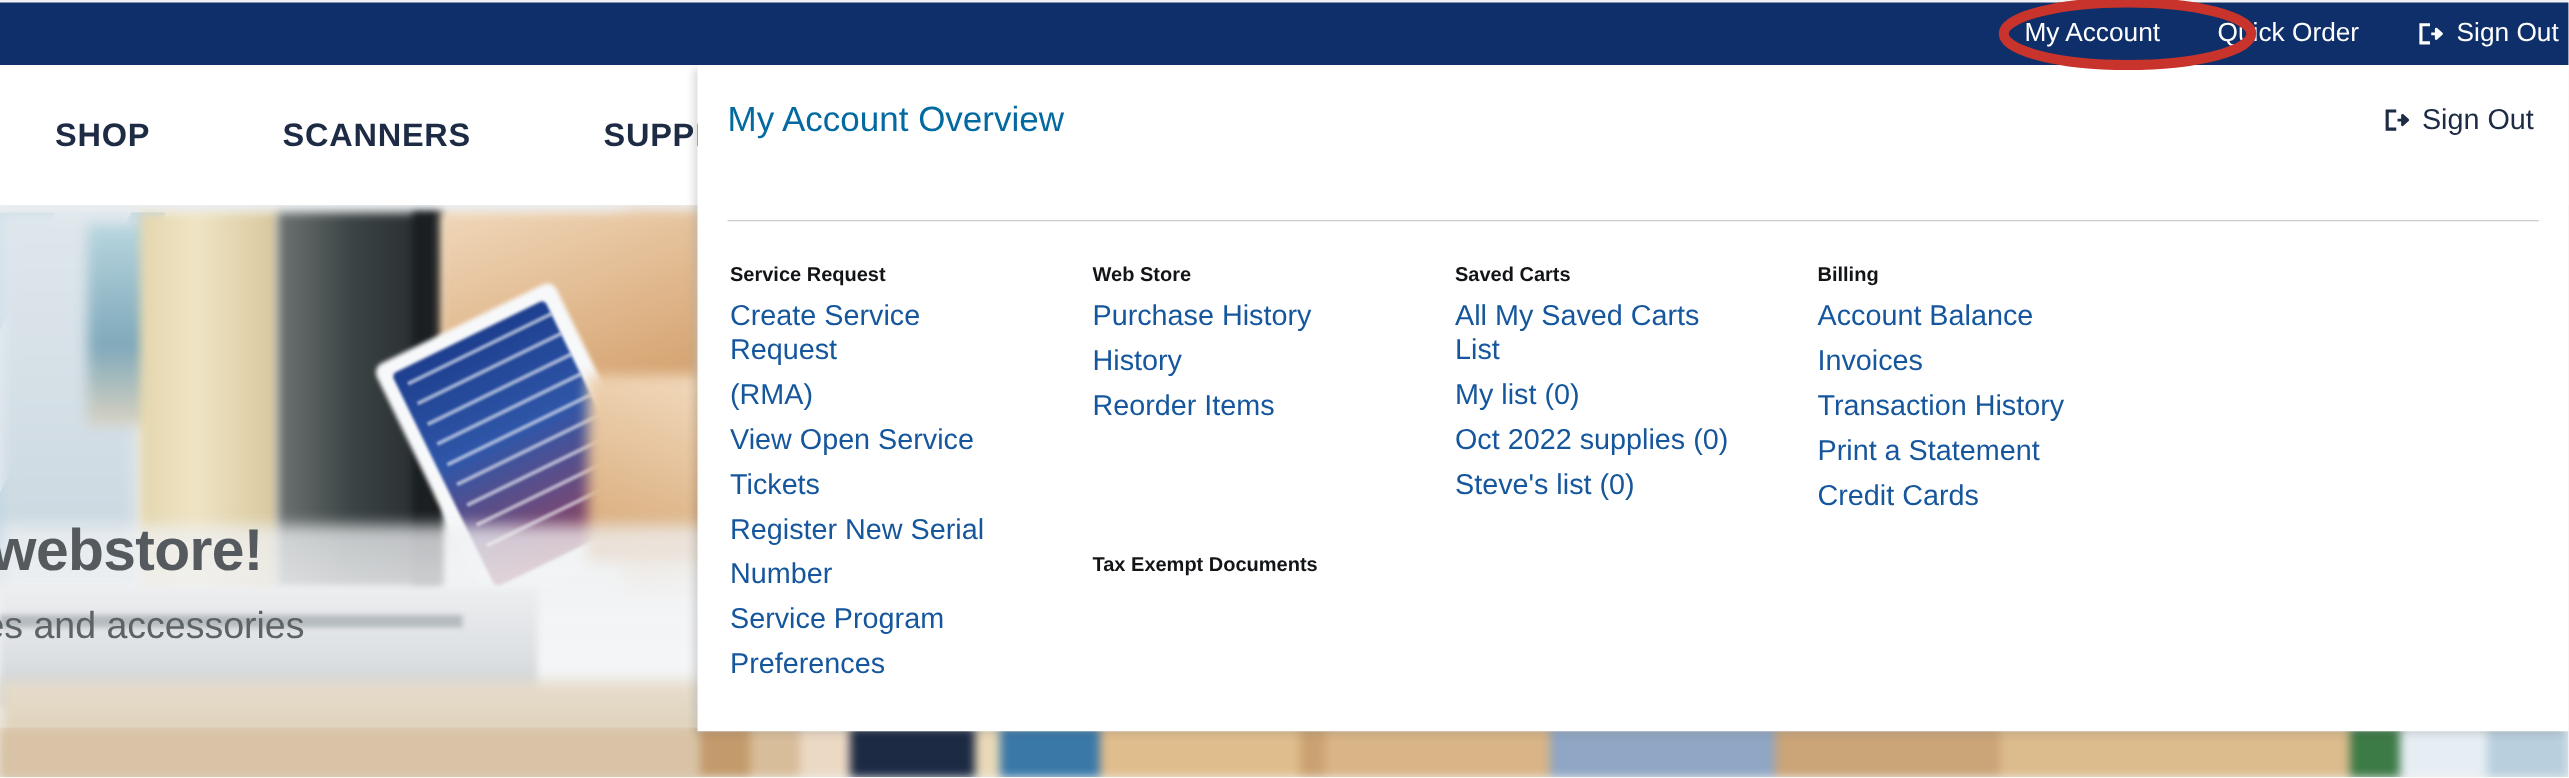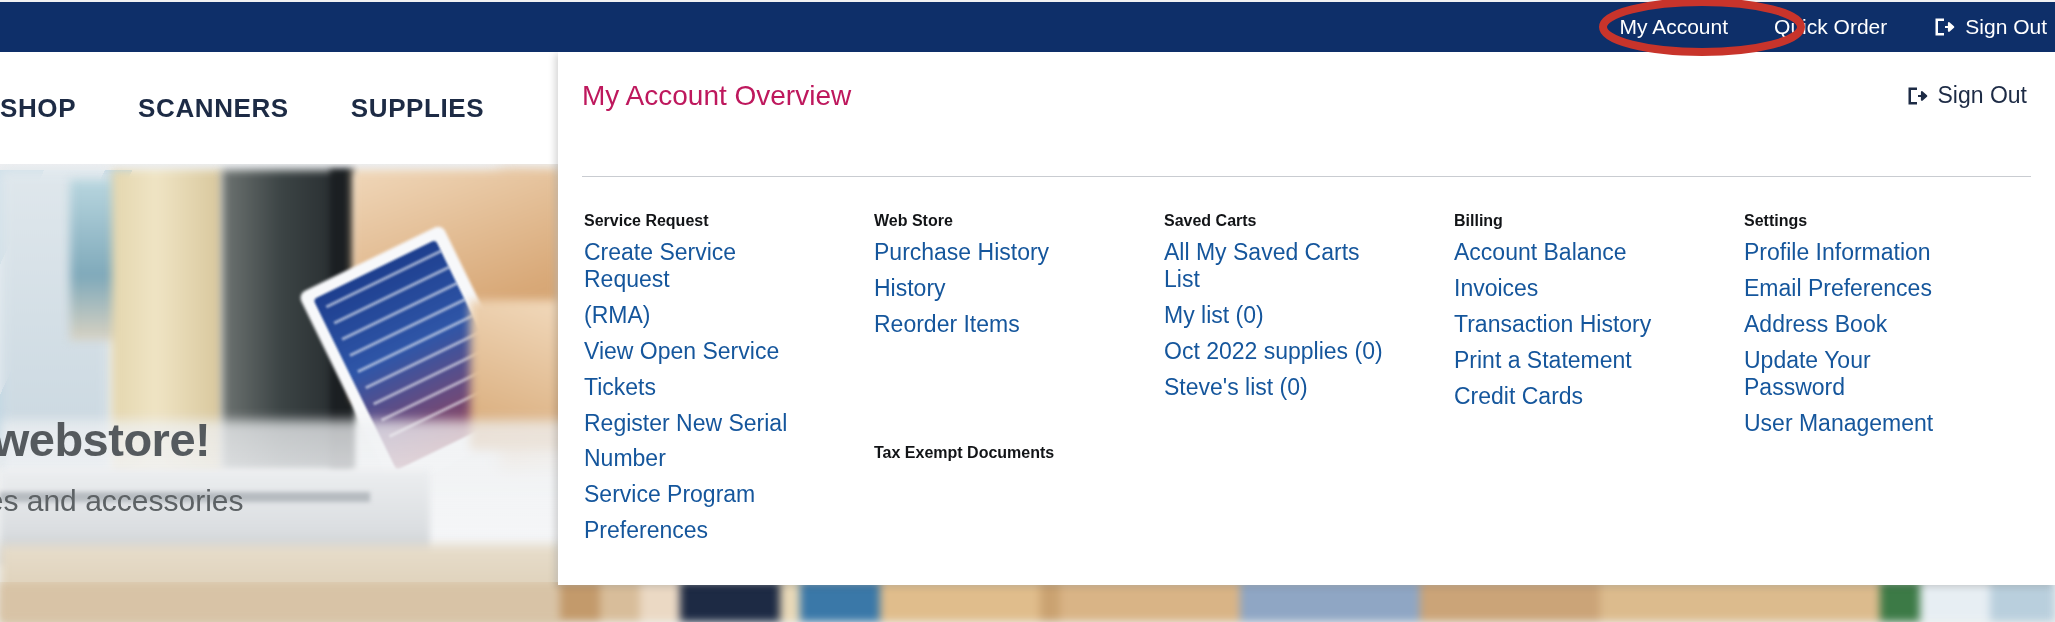--- a/index.html
+++ b/index.html
@@ -129,20 +129,21 @@
     display: flex; align-items: center;
     gap: 62px;
     padding-left: 30px;
   }
   .nav-item {
     font-size: 26px; font-weight: bold;
     letter-spacing: 0.6px;
     color: #1d2b45;
     cursor: pointer;
     white-space: nowrap;
+    padding-left: 44px;
   }
 
   
   .topbar {
     position: absolute;
     left: 0; top: 2px;
     width: 2055px; height: 50px;
     background: #0E2F69;
     display: flex; align-items: center;
   }
@@ -183,21 +184,21 @@
     box-shadow: -3px 2px 7px rgba(0,0,0,0.16);
   }
   .dd-header {
     position: absolute;
     left: 24px; top: 28px;
     right: 24px;
     height: 60px;
   }
   .dd-title {
     position: absolute; left: 0; top: 0;
-    font-size: 28px; color: #be185d;
+    font-size: 28px; color: #0369a1;
     font-weight: normal;
   }
   .dd-signout {
     position: absolute; right: 4px; top: 2px;
     font-size: 23px; color: #1d2b45;
     display: flex; align-items: center; gap: 10px;
     cursor: pointer;
   }
   .dd-divider {
     position: absolute;
@@ -331,28 +332,20 @@
 
       <div class="dd-col c4">
         <div class="dd-heading">Billing</div>
         <div class="dd-link">Account Balance</div>
         <div class="dd-link">Invoices</div>
         <div class="dd-link">Transaction History</div>
         <div class="dd-link">Print a Statement</div>
         <div class="dd-link">Credit Cards</div>
       </div>
 
-      <div class="dd-col c5">
-        <div class="dd-heading">Settings</div>
-        <div class="dd-link">Profile Information</div>
-        <div class="dd-link">Email Preferences</div>
-        <div class="dd-link">Address Book</div>
-        <div class="dd-link">Update Your Password</div>
-        <div class="dd-link">User Management</div>
-      </div>
 
     </div>
   </div>
 
   <div class="topbar">
     <div class="topbar-right">
       <div class="tb-item">
         <span>My Account</span>
       </div>
       <div class="tb-item">

